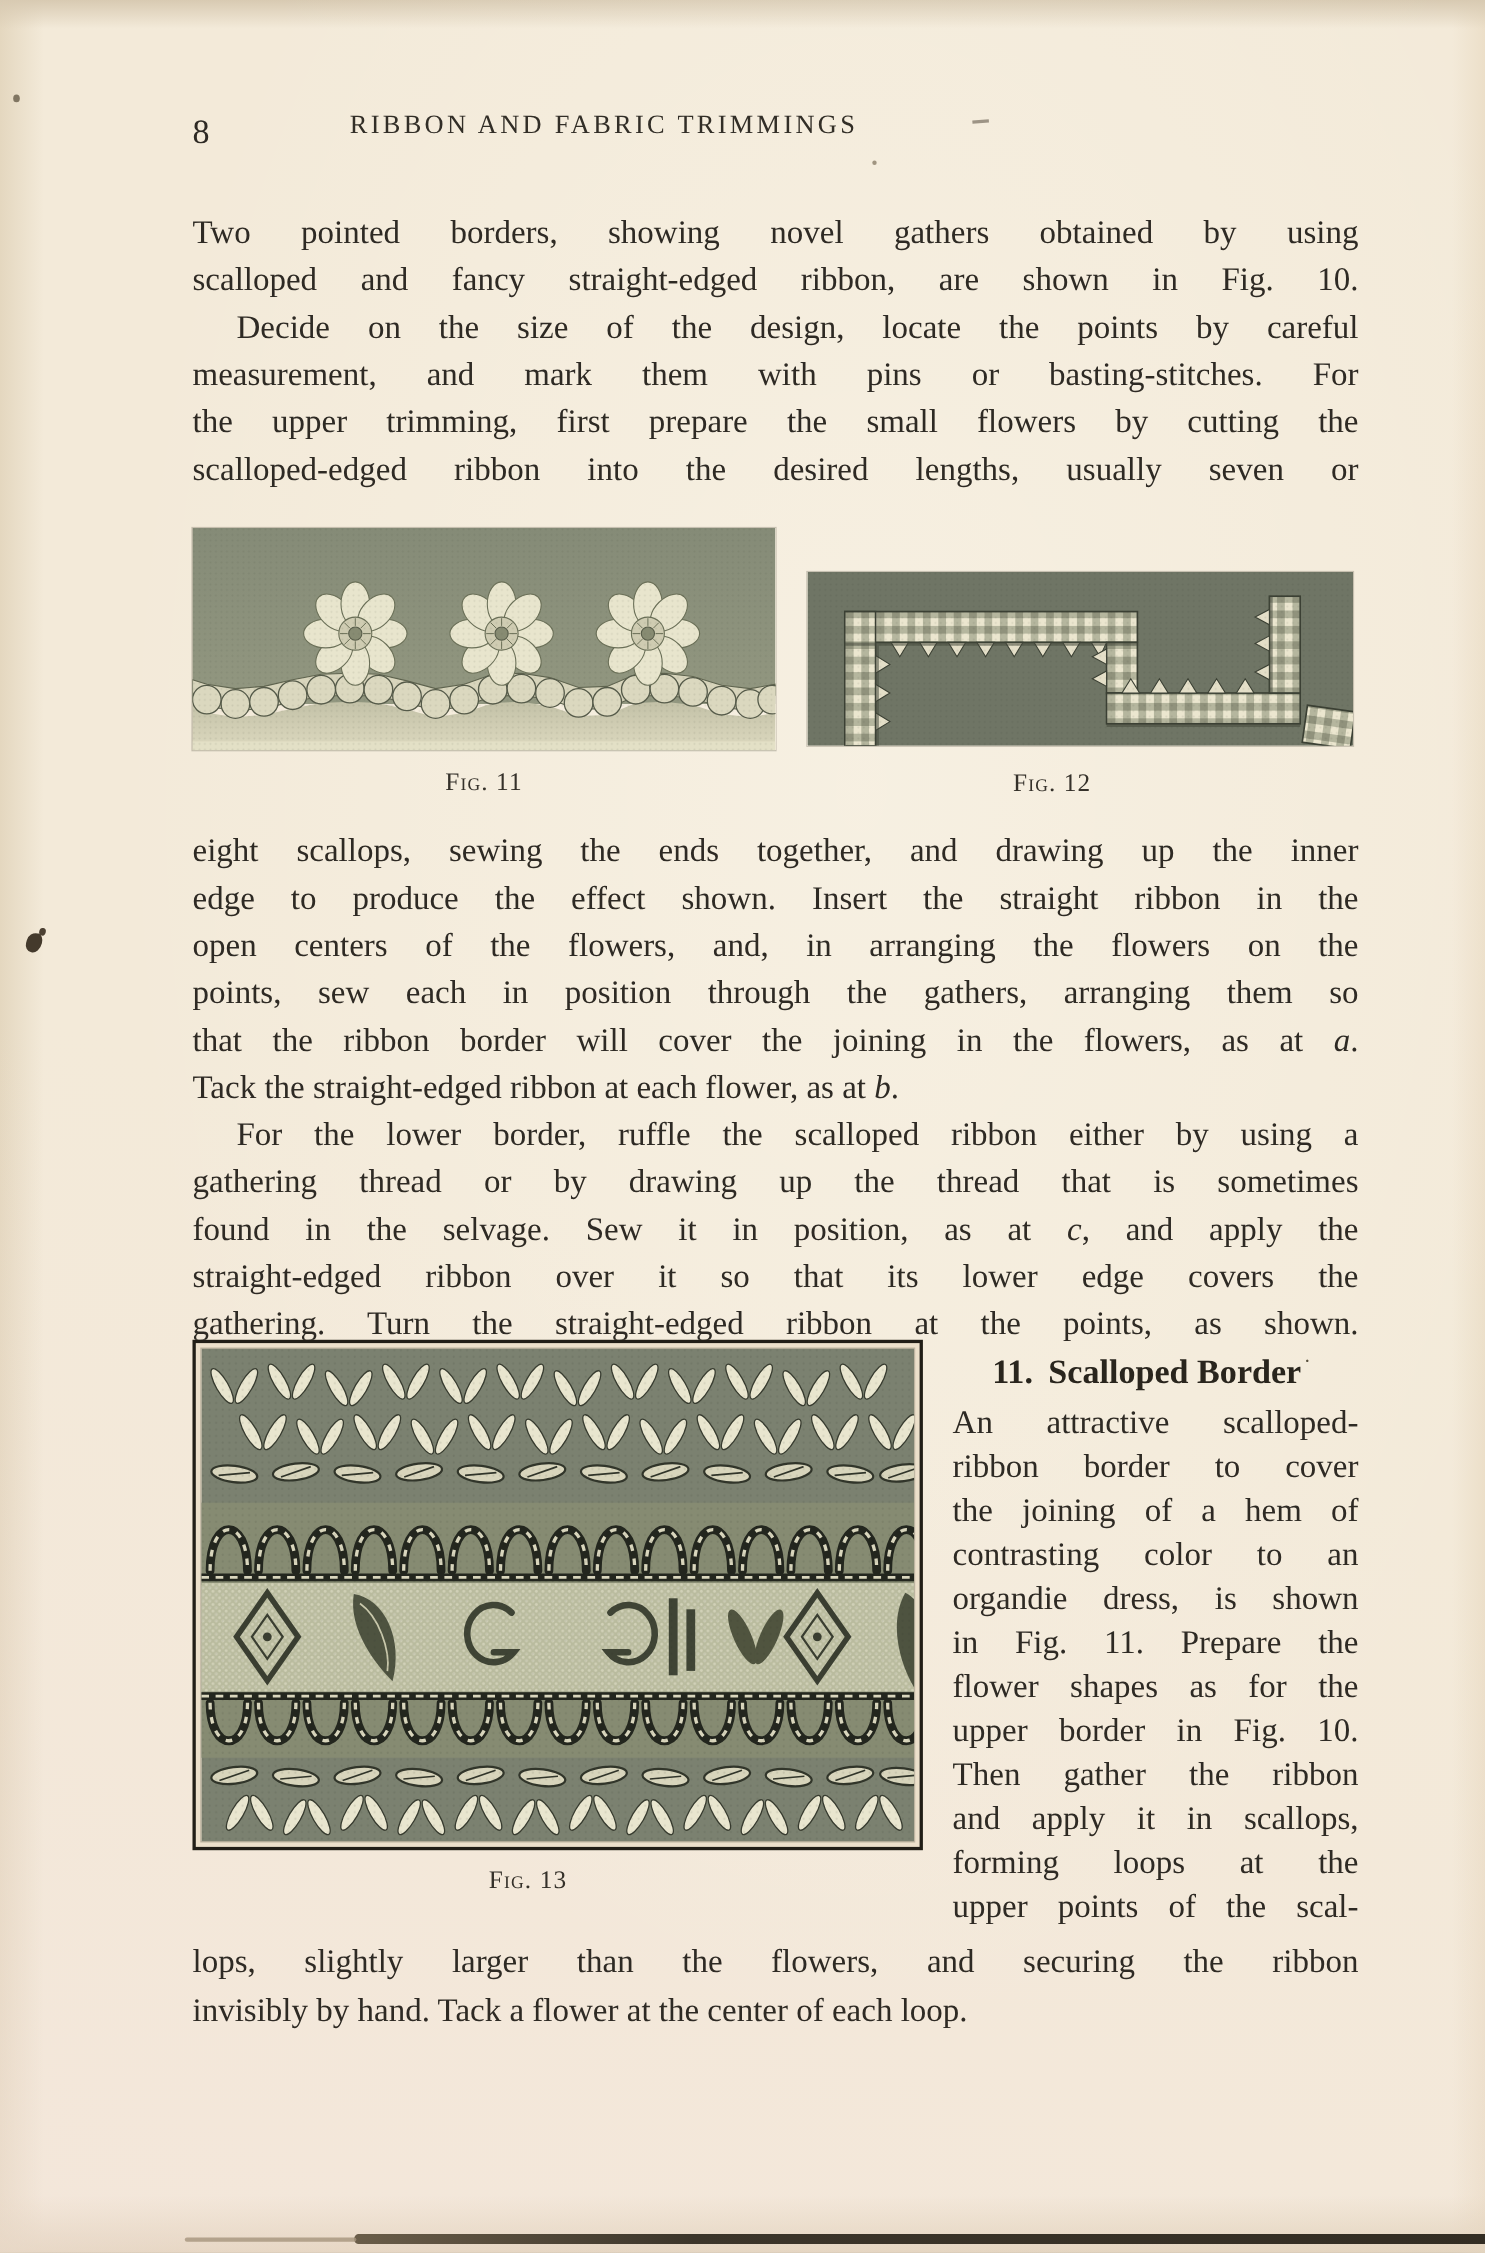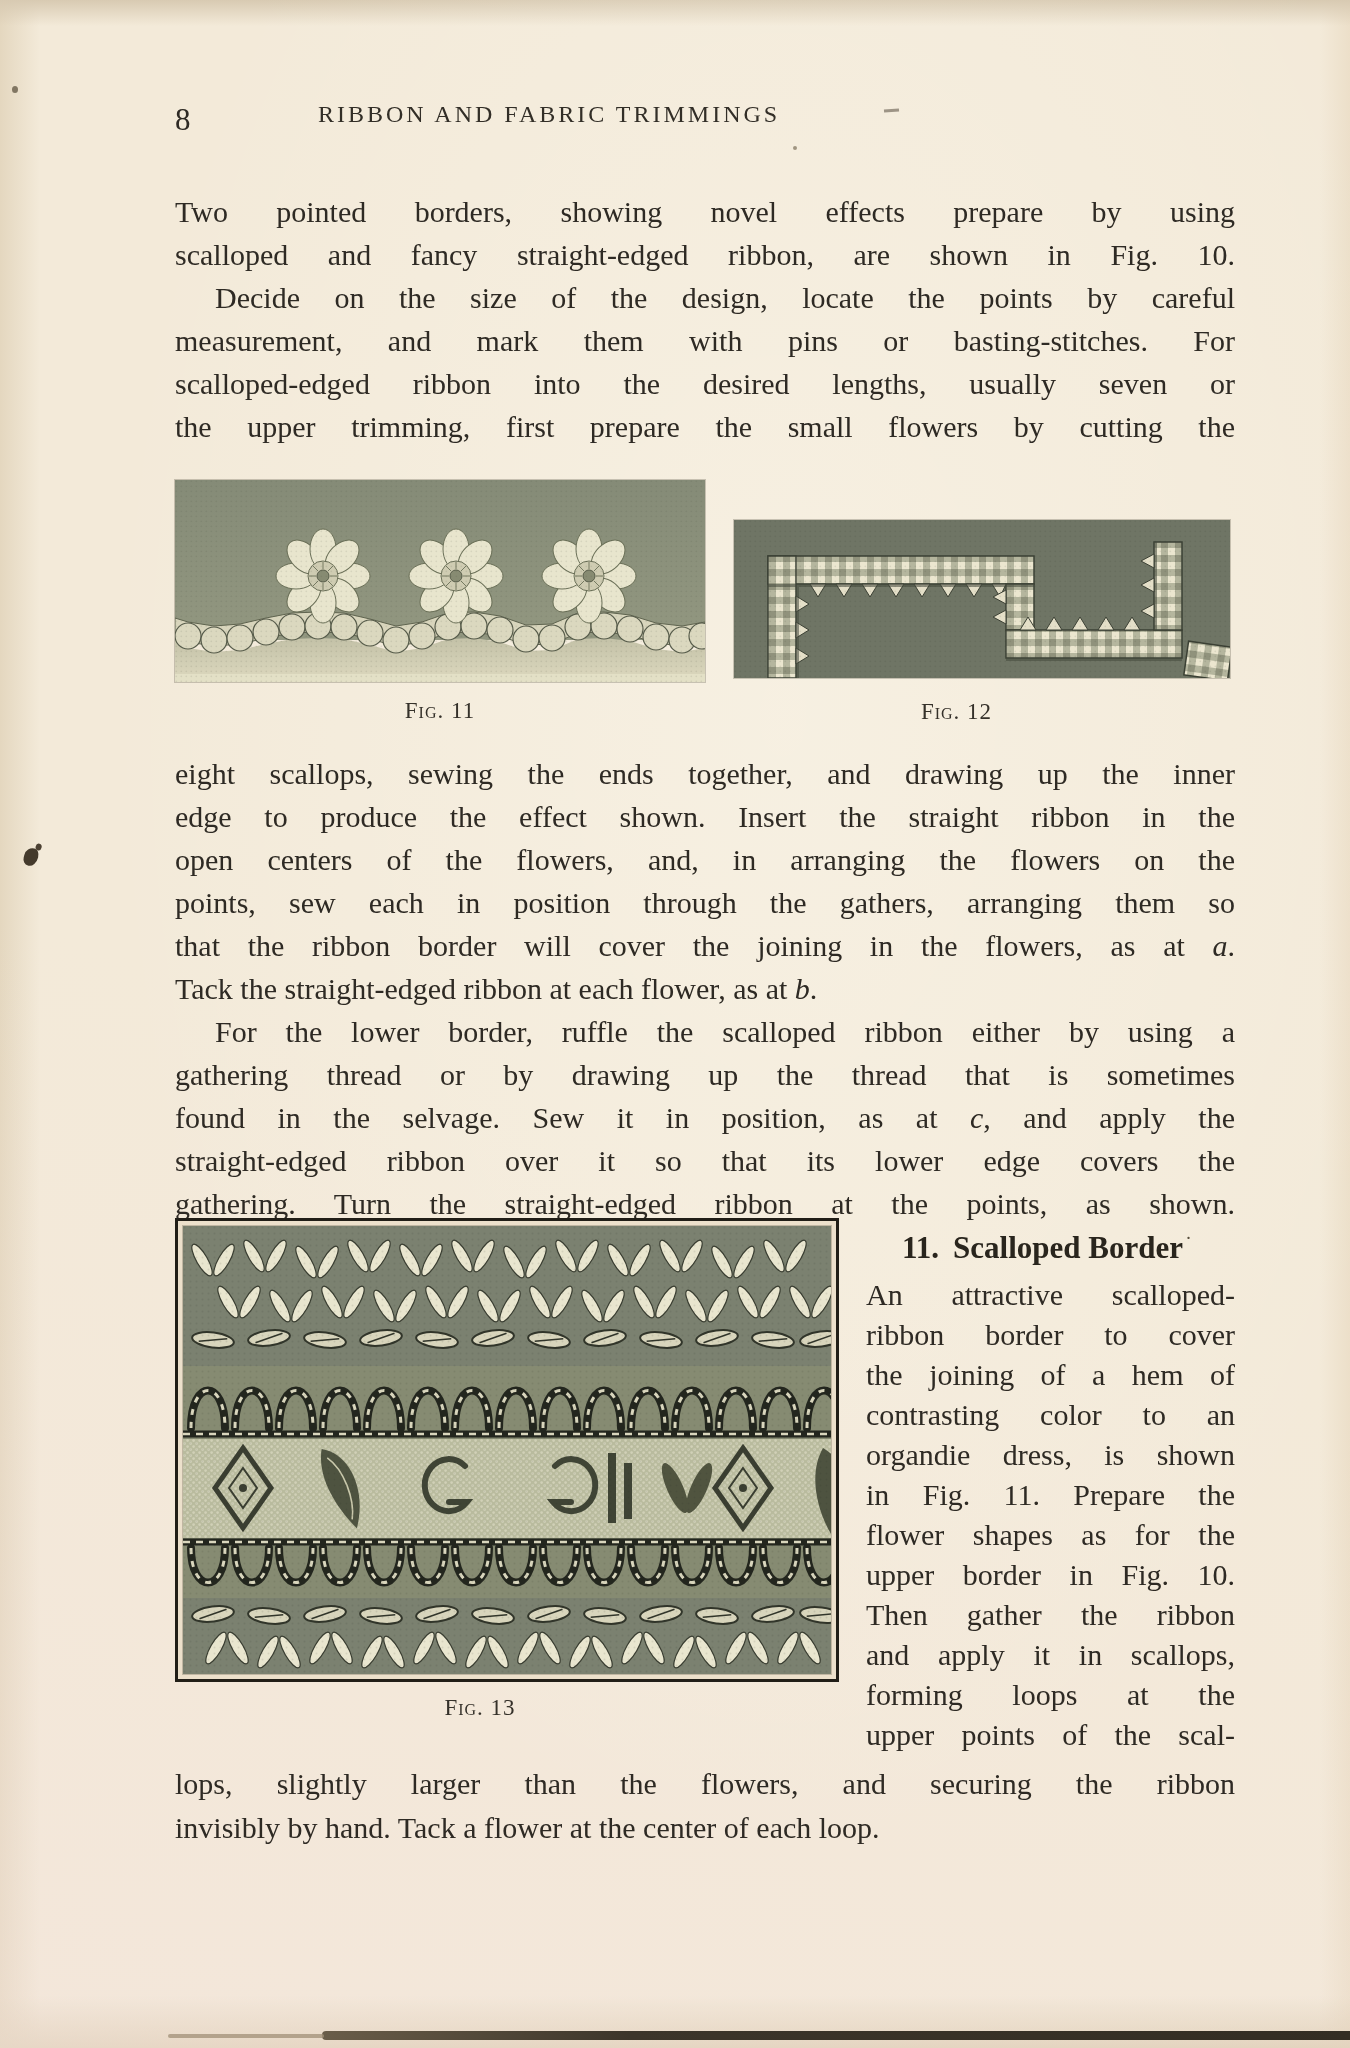--- a/index.html
+++ b/index.html
@@ -67,28 +67,28 @@
   <div class="ink-speck"></div>
   <div class="title-dash"></div>
   <div class="title-speck"></div>
   <div class="bottom-edge"></div>
   <div class="bottom-edge-tail"></div>
 
   <div class="hdr-num">8</div>
   <div class="hdr-title">RIBBON AND FABRIC TRIMMINGS</div>
 
   <div class="para" id="p1">
-      <div class="tline">Two pointed borders, showing novel effects prepare by using</div>
+      <div class="tline">Two pointed borders, showing novel gathers obtained by using</div>
       <div class="tline">scalloped and fancy straight-edged ribbon, are shown in Fig. 10.</div>
     </div>
   <div class="para" id="p2">
       <div class="tline indent">Decide on the size of the design, locate the points by careful</div>
       <div class="tline">measurement, and mark them with pins or basting-stitches.  For</div>
+      <div class="tline">the upper trimming, first prepare the small flowers by cutting the</div>
       <div class="tline">scalloped-edged ribbon into the desired lengths, usually seven or</div>
-      <div class="tline">the upper trimming, first prepare the small flowers by cutting the</div>
     </div>
 
   <figure id="fig11">
     <svg class="photo" width="530" height="202" viewBox="0 0 530 202" xmlns="http://www.w3.org/2000/svg">
       <defs>
         <linearGradient id="f11top" x1="0" y1="0" x2="0" y2="1">
           <stop offset="0" stop-color="#858b77"></stop>
             <stop offset="1" stop-color="#929780"></stop>
         </linearGradient>
         <linearGradient id="f11lower" x1="0" y1="0" x2="0" y2="1">

